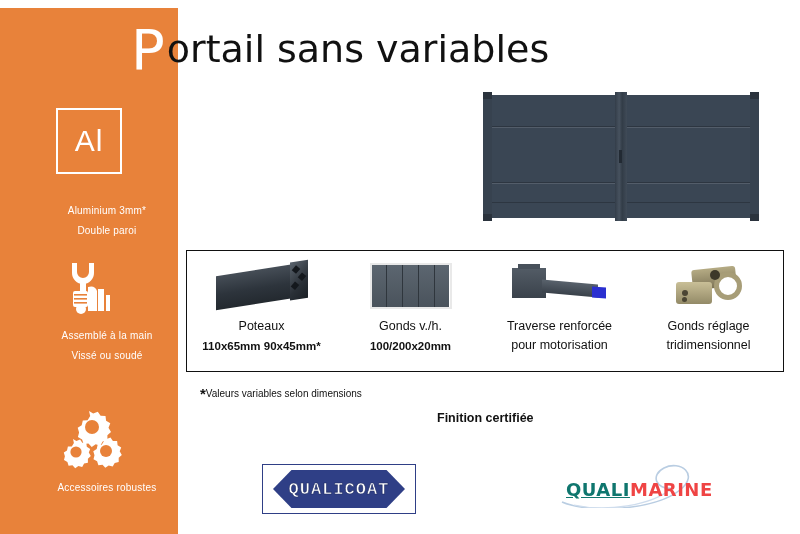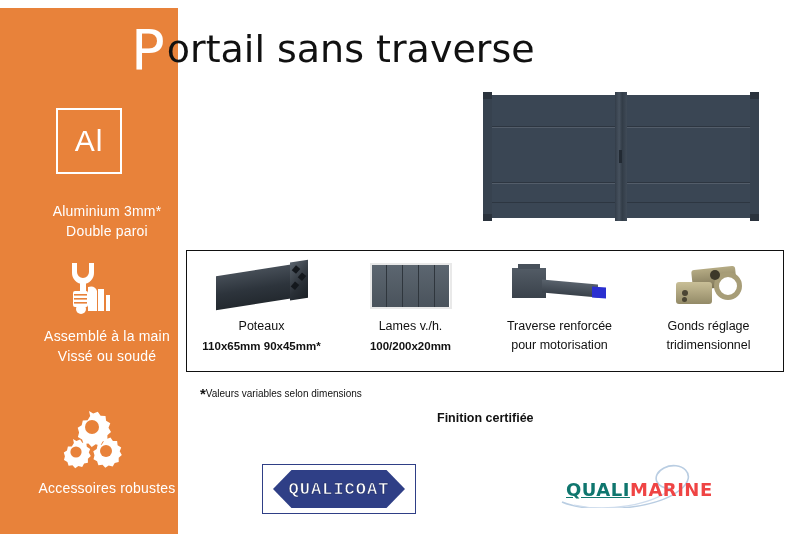--- a/index.html
+++ b/index.html
@@ -10,21 +10,21 @@
   }
   #page{position:absolute;inset:0;background:#fff;}
 
   
   .sidebar{
     position:absolute;left:0;top:8px;width:178px;height:526px;
     background:#e8823a;
   }
   .side-block{position:absolute;left:0;width:178px;text-align:center;color:#fff;}
   .side-label{
-    font-size:14px;letter-spacing:.2px;color:#ffffff;
+    font-size:10px;letter-spacing:.2px;color:#ffffff;
     line-height:20px;white-space:nowrap;margin-left:36px;
   }
   .al-box{
     width:62px;height:62px;border:2px solid #fff;margin:0 auto 27px auto;
     display:flex;align-items:center;justify-content:center;
     font-size:30px;color:#fff;font-weight:300;letter-spacing:1px;
   }
   .icon-wrap{height:62px;display:flex;align-items:center;justify-content:center;margin-bottom:8px;}
 
   
@@ -175,21 +175,21 @@
             <path d="M20 30 l3.4 1.9 3.7 -1.3 2.2 3.1 4 0.2 0.5 3.9 3.4 2.1 -1.4 3.7 2 3.4 -2.9 2.7 0 4 -3.8 0.9 -1.9 3.5 -3.8 -1.1 -3.2 2.2 -2.7 -2.9 -3.9 0.5 -1.2 -3.7 -3.4 -2 0.9 -3.8 -1.1 -3.7 3.2 -2.1 0.9 -3.9 3.9 -0.2 2.1 -3.4z"></path>
           </g>
           <circle cx="23" cy="43" r="5.6" fill="#e8823a"></circle>
         </svg>
       </div>
       <div class="side-label">Accessoires robustes</div>
     </div>
   </div>
 
   <div class="title">
-    <span class="cap">P</span><span>ortail sans traverse</span>
+    <span class="cap">P</span><span>ortail sans variables</span>
   </div>
 
   <div class="gate">
     <div class="gate-leaf a"></div>
     <div class="gate-leaf b"></div>
 
     <div class="gate-line dk" style="left:6px;top:34px;width:128px;"></div>
     <div class="gate-line" style="left:6px;top:35px;width:128px;"></div>
     <div class="gate-line dk" style="left:6px;top:90px;width:128px;"></div>
     <div class="gate-line" style="left:6px;top:91px;width:128px;"></div>
@@ -233,21 +233,21 @@
       <div class="feat">
         <div class="feat-thumb">
           <div class="slats">
               <span></span>
               <span></span>
               <span></span>
               <span></span>
               <span></span>
             </div>
         </div>
-        <div class="feat-t1">Lames v./h.</div>
+        <div class="feat-t1">Gonds v./h.</div>
         <div class="feat-t2">100/200x20mm</div>
       </div>
 
       <div class="feat">
         <div class="feat-thumb">
           <div class="traverse">
             <div class="tr-head"></div>
             <div class="tr-beam"></div>
             <div class="tr-blue"></div>
           </div>

